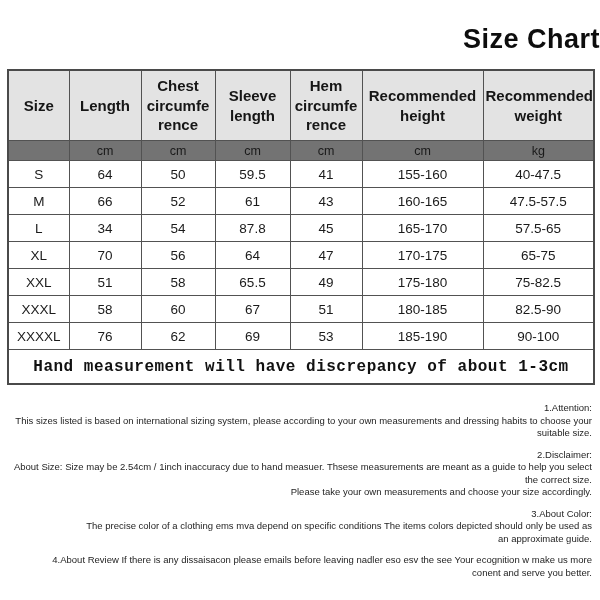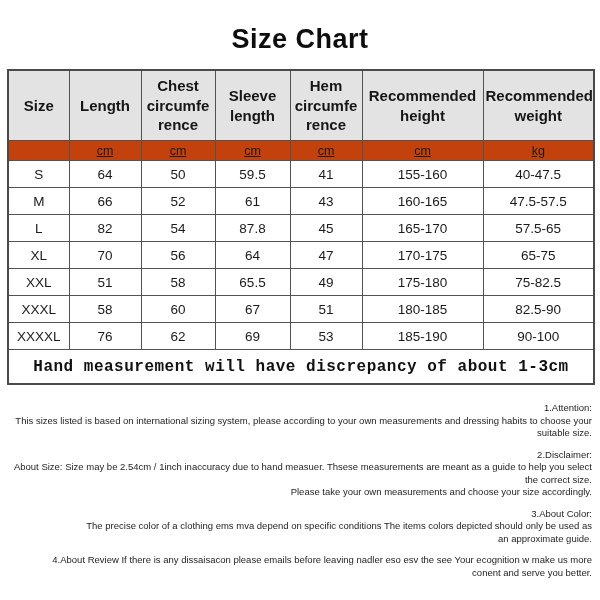--- a/index.html
+++ b/index.html
@@ -6,21 +6,21 @@
   body {
     width: 600px; height: 600px;
     background: #ffffff;
     font-family: "Liberation Sans", sans-serif;
     color: #111111;
     overflow: hidden;
   }
   .page { width: 600px; height: 600px; position: relative; }
 
   .title {
-    text-align: center;
+    text-align: right;
     font-weight: bold;
     font-size: 27px;
     padding-top: 24px;
     letter-spacing: 0.5px;
     color: #0d0d0d;
   }
 
   table.size-table {
     border-collapse: collapse;
     table-layout: fixed;
@@ -45,25 +45,24 @@
 
   tr.header-row th {
     background: #e3e3e3;
     font-size: 15px;
     font-weight: bold;
     height: 69px;
     line-height: 1.3;
     color: #161616;
   }
   tr.units-row td {
-    background: #c2410c;
+    background: #737373;
     font-size: 12.5px;
     height: 19px;
     color: #1a1a1a;
-    text-decoration: underline;
   }
   tr.data-row td {
     background: #ffffff;
     font-size: 13.5px;
     height: 26px;
     color: #1a1a1a;
   }
   tr.footnote-row td {
     height: 33px;
     font-family: "Liberation Mono", "DejaVu Sans Mono", monospace;
@@ -135,21 +134,21 @@
           <td>M</td>
           <td>66</td>
           <td>52</td>
           <td>61</td>
           <td>43</td>
           <td>160-165</td>
           <td>47.5-57.5</td>
         </tr>
         <tr class="data-row">
           <td>L</td>
-          <td>82</td>
+          <td>34</td>
           <td>54</td>
           <td>87.8</td>
           <td>45</td>
           <td>165-170</td>
           <td>57.5-65</td>
         </tr>
         <tr class="data-row">
           <td>XL</td>
           <td>70</td>
           <td>56</td>

